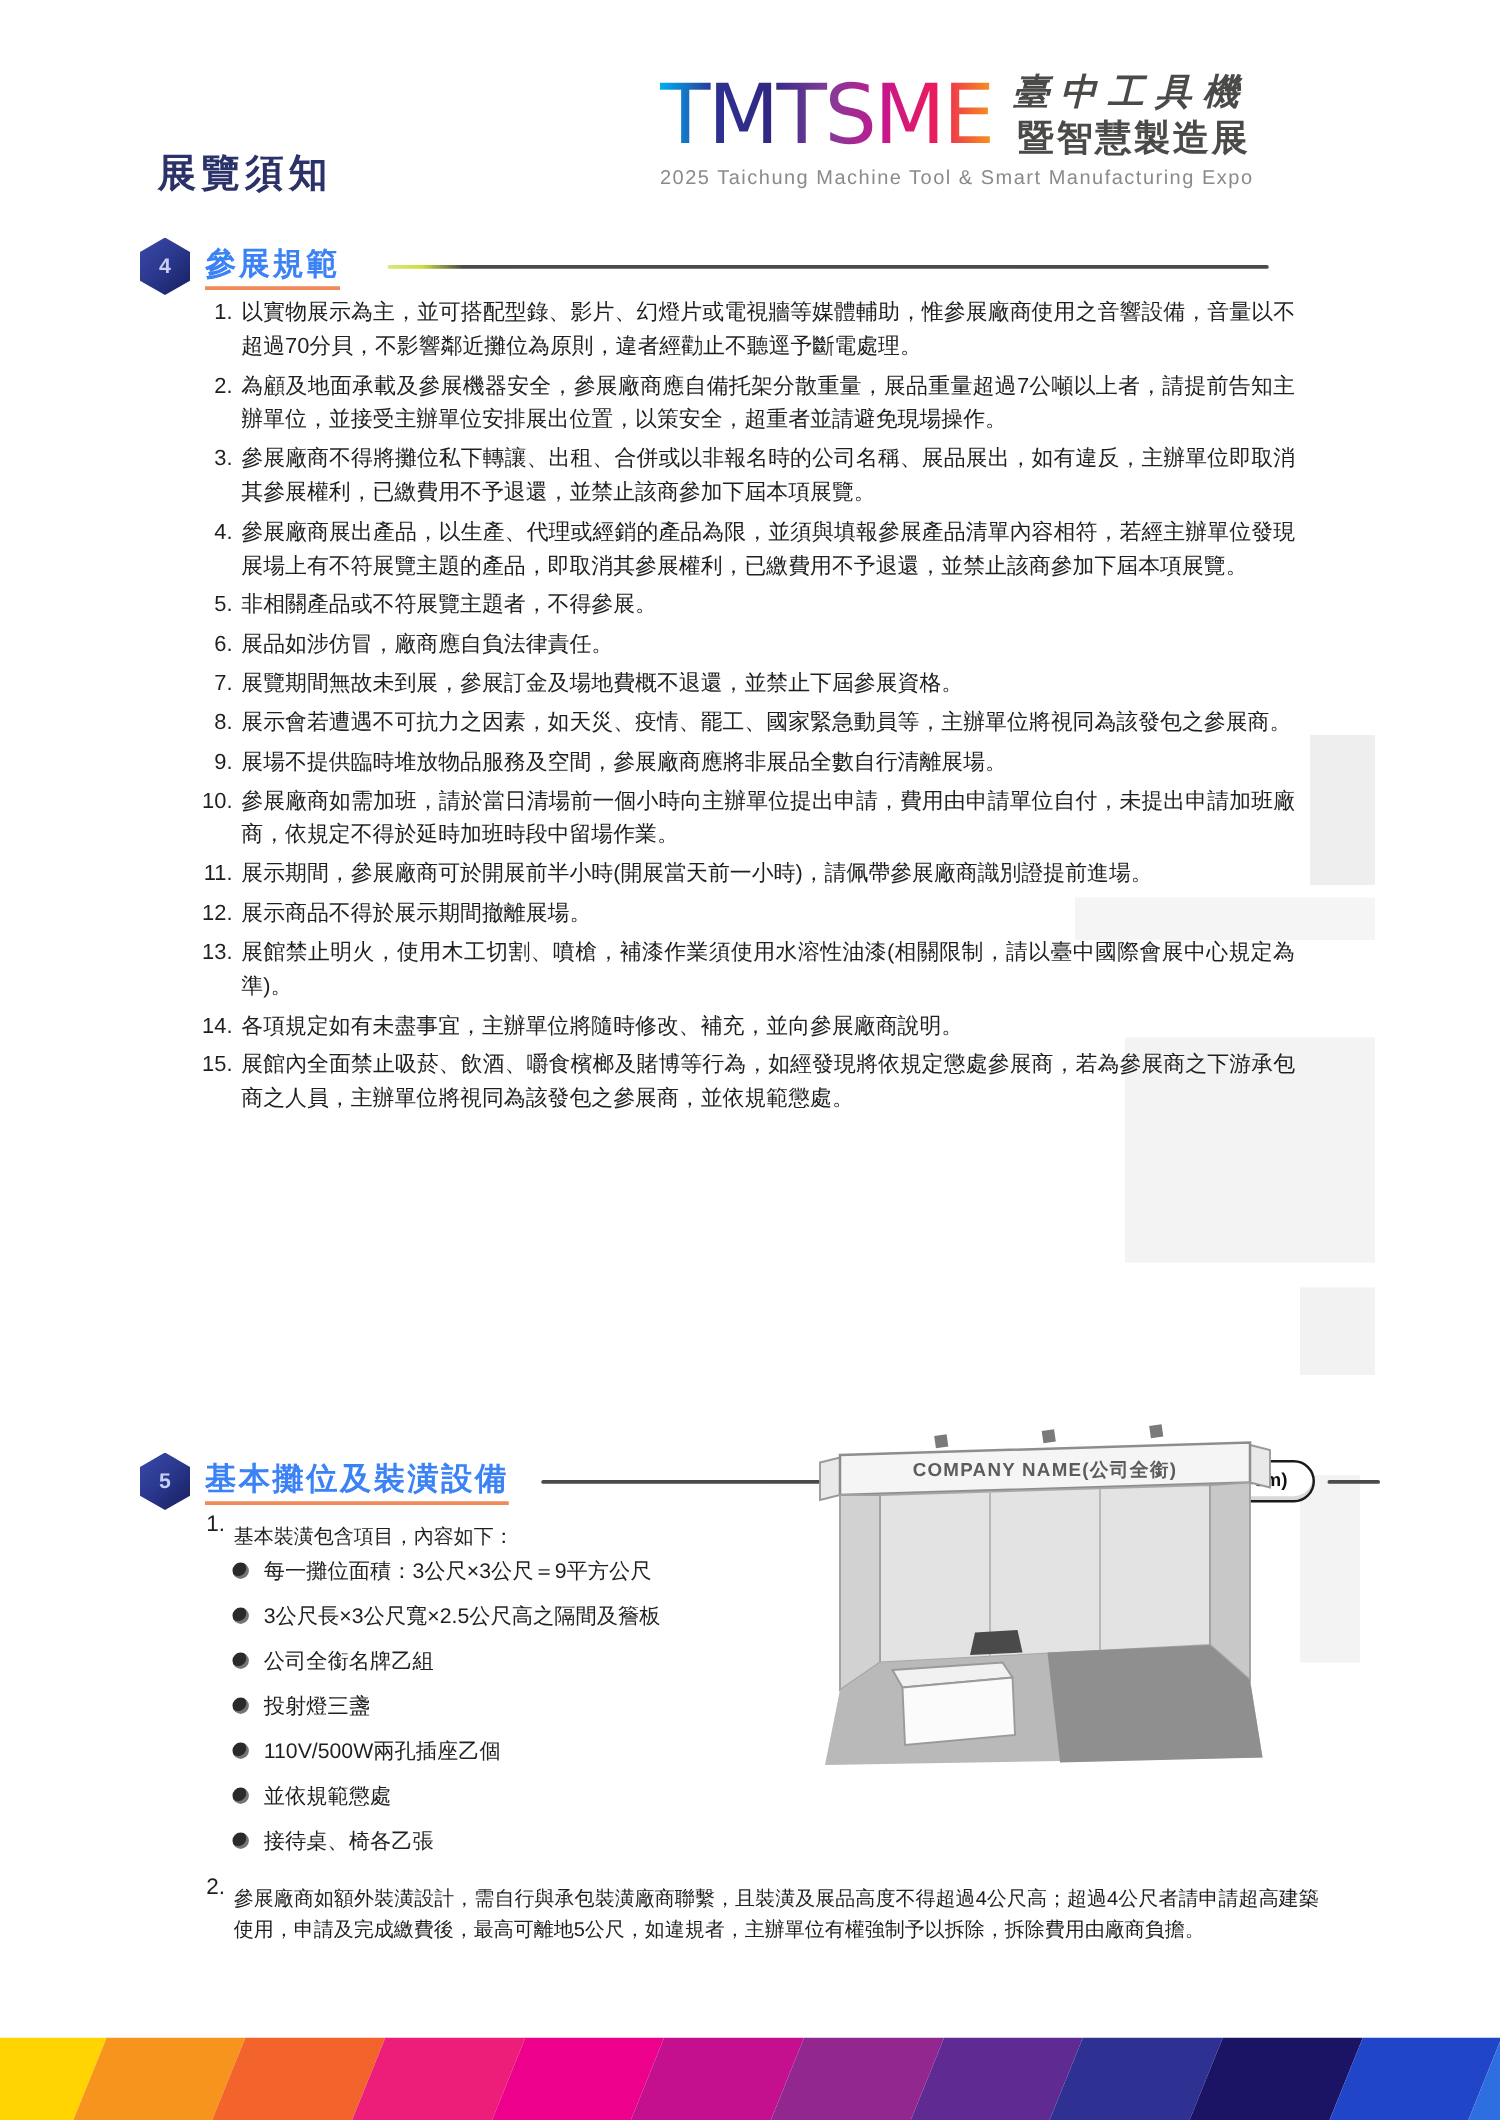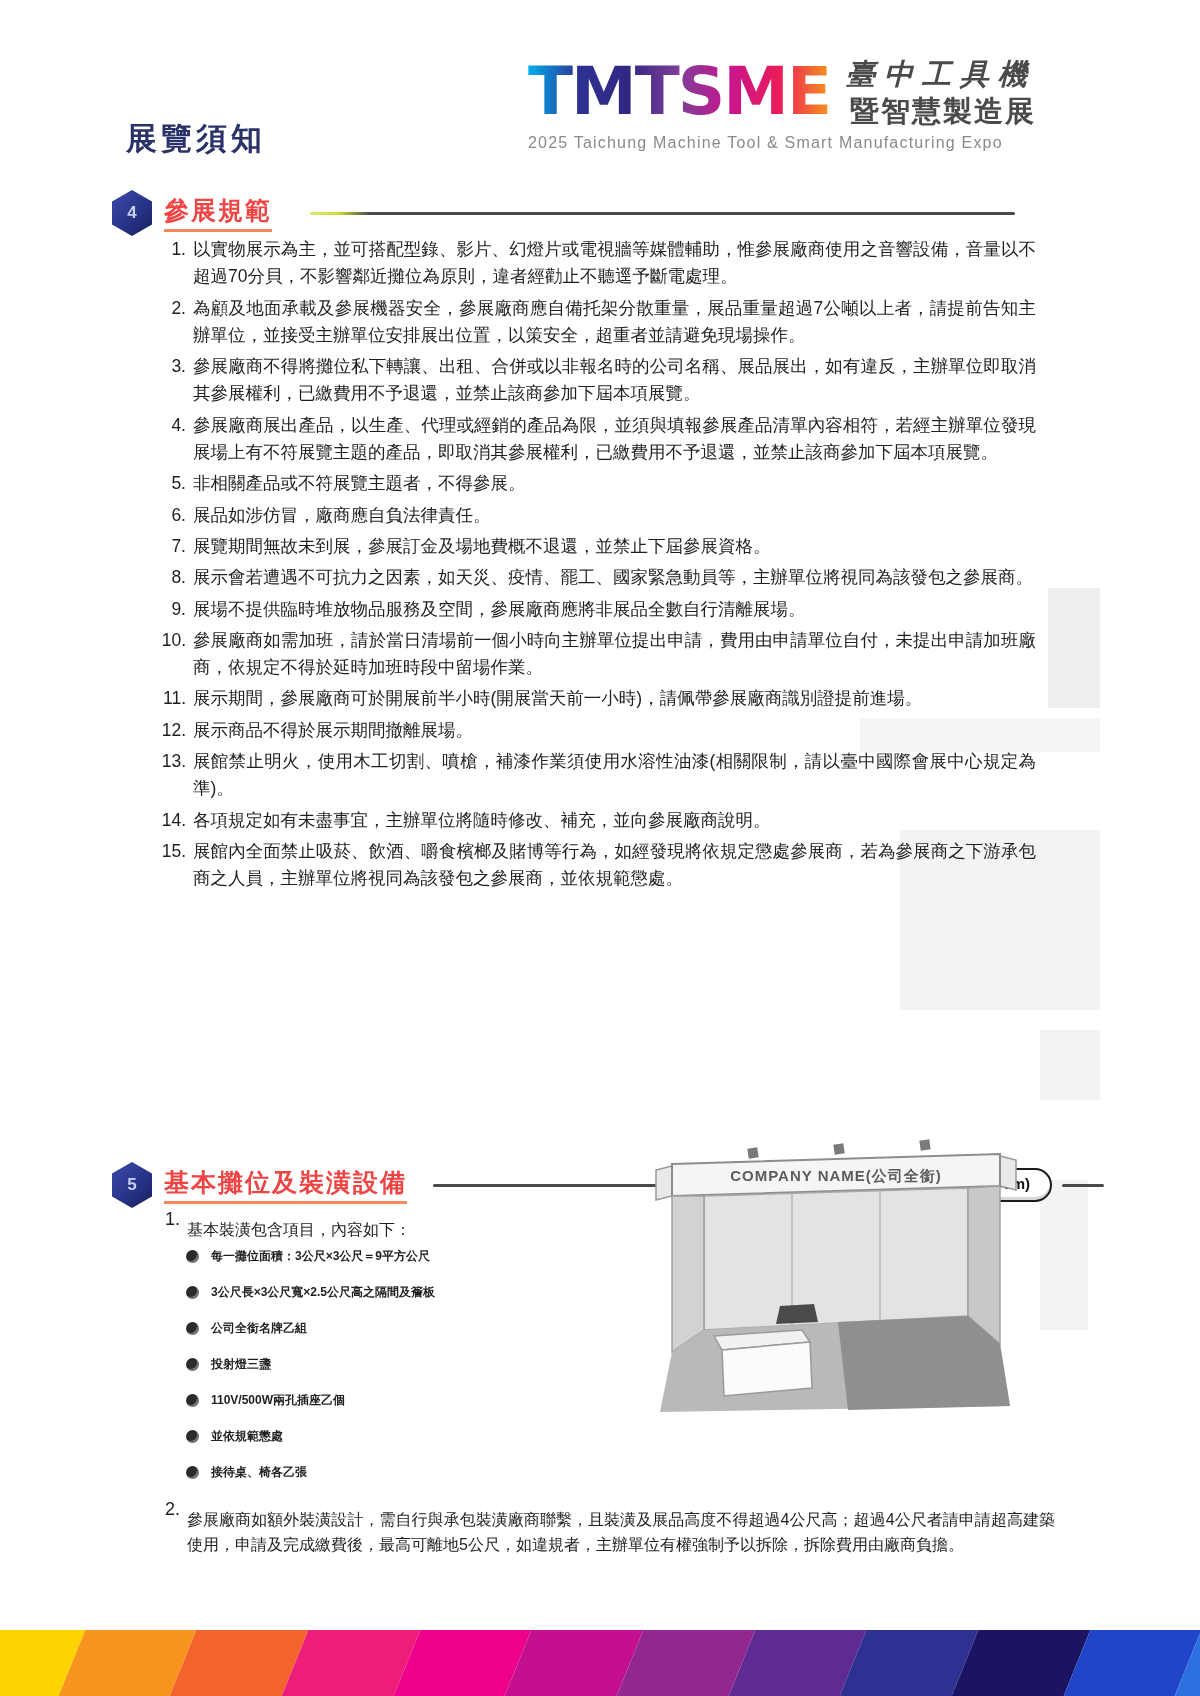--- a/index.html
+++ b/index.html
@@ -4,37 +4,37 @@
 <style>
   html,body{margin:0;padding:0;background:#fff;}
   .page{position:relative;width:1200px;height:1696px;background:#ffffff;overflow:hidden;
         font-family:"Liberation Sans","DejaVu Sans",sans-serif;color:#1f1f1f;}
 
   
   .page-title{position:absolute;left:110px;top:102px;font-size:31px;font-weight:bold;
               color:#2b3269;letter-spacing:4px;margin:16px;}
   .logo{position:absolute;left:528px;top:56px;width:566px;}
   .logo-row{display:flex;align-items:flex-start;}
-  .logo-word{font-size:66px;font-weight:700;line-height:72px;letter-spacing:-2px;
+  .logo-word{font-size:66px;font-weight:400;line-height:72px;letter-spacing:-2px;
              background:linear-gradient(90deg,#00aeef,#2e3192,#312783,#7f3f98,#c6168d,#ec1c5a,#f7941d);
              -webkit-background-clip:text;background-clip:text;color:transparent;
              font-family:"DejaVu Sans","Liberation Sans",sans-serif;}
   .logo-cn{margin-left:16px;color:#4a4a48;font-weight:bold;}
   .logo-cn .l1{font-size:29px;letter-spacing:9px;line-height:37px;white-space:nowrap;font-style:italic;}
   .logo-cn .l2{font-size:29px;letter-spacing:2px;line-height:37px;white-space:nowrap;text-align:right;}
   .logo-sub{margin-top:4px;font-size:16px;color:#8a8a8a;letter-spacing:1.2px;white-space:nowrap;}
 
   
   .sec-head{position:absolute;display:flex;align-items:center;}
   .cube{position:relative;width:40px;height:46px;flex:0 0 auto;
         clip-path:polygon(50% 0,100% 25%,100% 75%,50% 100%,0 75%,0 25%);
         background:linear-gradient(135deg,#3b4aa8 0%,#2b3990 45%,#171f5e 100%);
         display:flex;align-items:center;justify-content:center;}
   .cube i{font-style:normal;color:#c9cff2;font-size:17px;font-weight:bold;}
-  .sec-title{margin-left:12px;font-size:25px;font-weight:bold;color:#ef4444;
+  .sec-title{margin-left:12px;font-size:25px;font-weight:bold;color:#3b82f6;
              letter-spacing:2px;border-bottom:3px solid #f08a5a;padding-bottom:2px;
              position:relative;white-space:nowrap;}
   .sec-title .hl1,.sec-title .hl2{position:absolute;top:4px;height:20px;opacity:.35;z-index:-1;}
   .hl1{left:-2px;width:28px;background:#7fe6e6;}
   .hl2{left:30px;width:30px;background:#ffb3c8;}
   .head-line{flex:1;height:3px;background:linear-gradient(90deg,#d9e87e 0px,#cddc39 28px,#4a4a4a 60px,#4a4a4a 100%);
              margin-left:38px;border-radius:2px;}
   .head-line.plain{background:#4a4a4a;margin-left:26px;}
   .badge{flex:0 0 auto;margin:0 10px;border:2px solid #1a1a1a;border-radius:18px;
          background:#fff;padding:5px 20px 6px;font-size:15px;font-weight:bold;color:#111;
@@ -48,21 +48,21 @@
   .rule .txt{flex:1;font-size:17.5px;line-height:1.56;text-align:justify;}
 
   
   .booth-item{position:absolute;left:150px;display:flex;}
   .booth-item .num{flex:0 0 30px;text-align:right;padding-right:7px;font-size:18px;line-height:1.55;}
   .booth-item .txt{flex:1;font-size:16px;line-height:1.55;text-align:justify;margin-top:12px;}
   .bullets{position:absolute;left:186px;top:1243px;width:460px;}
   .b-row{display:flex;align-items:center;margin-bottom:9px;height:27px;}
   .dot{flex:0 0 13px;height:13px;border-radius:50%;background:#2a2a2a;margin-right:12px;
        box-shadow:inset -2px -2px 0 rgba(255,255,255,.35);}
-  .b-txt{font-size:12px;white-space:nowrap;font-weight:bold;}
+  .b-txt{font-size:17px;white-space:nowrap;}
 
   .booth-fig{position:absolute;left:652px;top:1130px;width:368px;height:292px;}
 
   
   .wm{position:absolute;background:#dedede;opacity:.5;}
 
   
   .footer-bar{position:absolute;left:0;right:0;bottom:0;height:66px;overflow:hidden;}
   .stripes{position:absolute;left:-40px;top:0;height:100%;width:1340px;display:flex;transform:skewX(-22deg);}
   .stripes>div{flex:1;}

